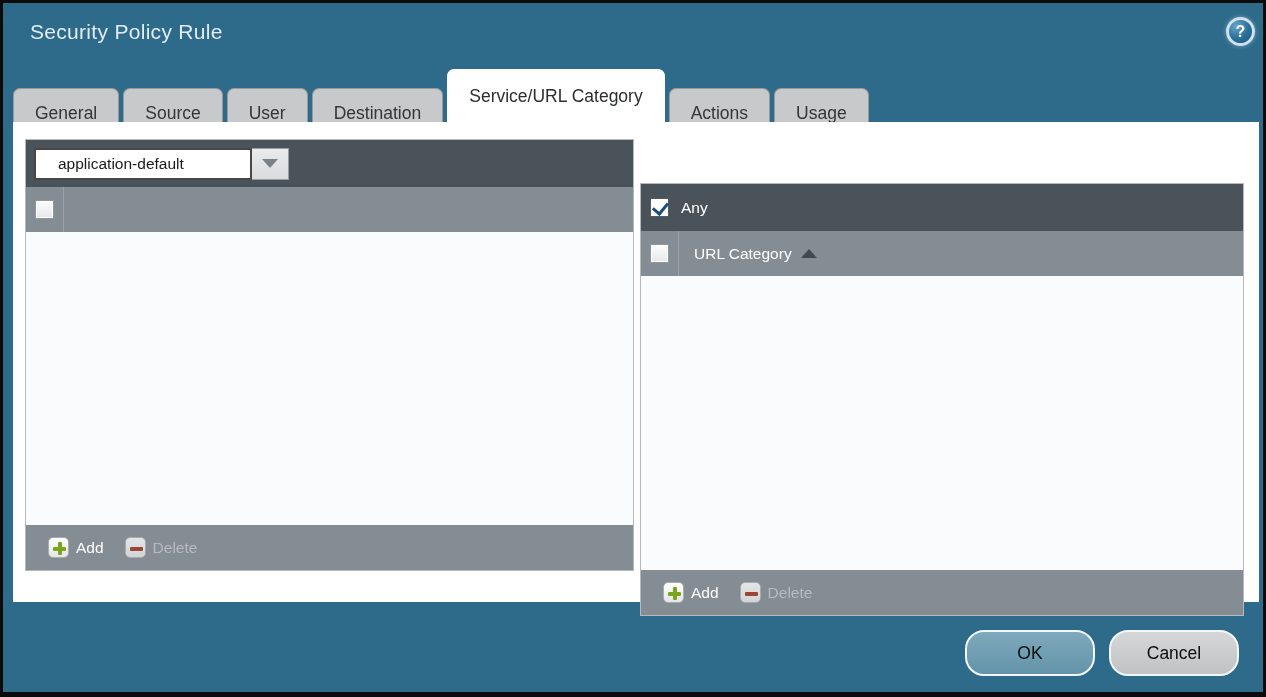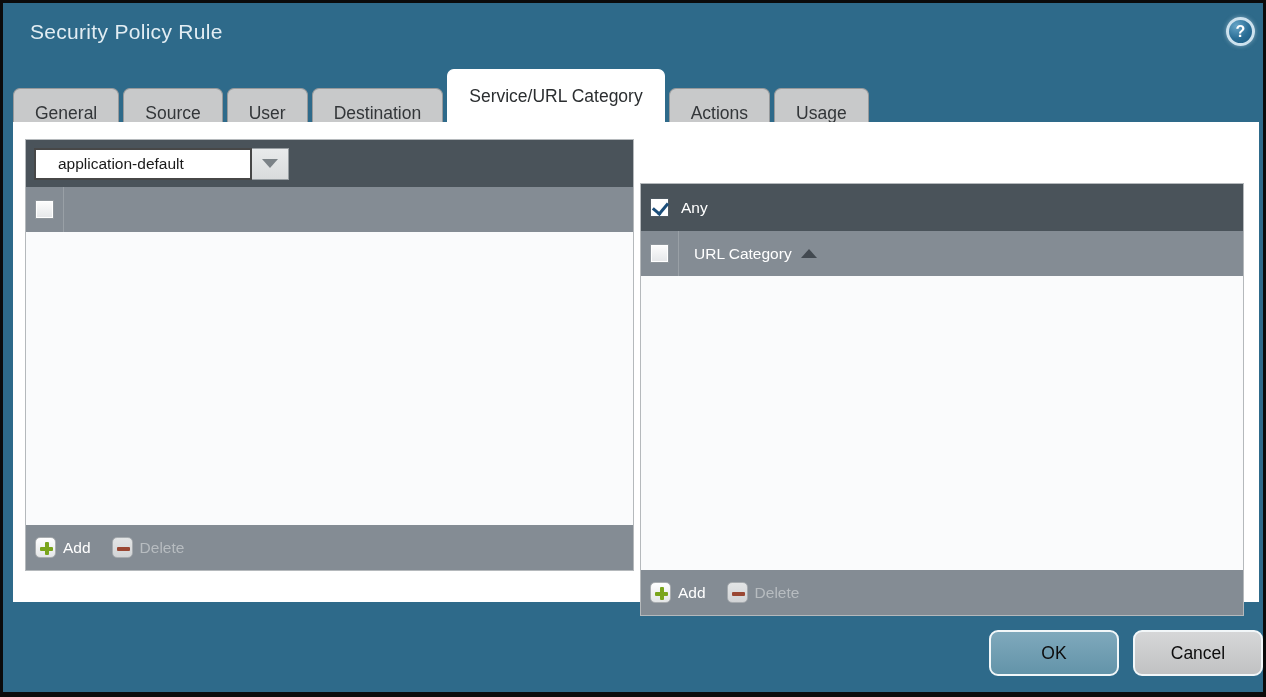--- a/index.html
+++ b/index.html
@@ -23,21 +23,21 @@
 
   .content { position:absolute; top:119px; left:10px; width:1246px; height:480px; background:#ffffff; }
 
   .panel { position:absolute; display:flex; flex-direction:column; border:1px solid #b5b9bc; background:#fafbfc; }
   .panel.left  { left:12px;  top:17px; width:609px; height:432px; }
   .panel.right { left:627px; top:17px; width:604px; height:433px;margin-top:44px; }
 
   .bar-dark { height:47px; background:#4a535a; flex:0 0 auto; display:flex; align-items:center; padding:0 8px; }
   .bar-head { height:45px; background:#848c94; flex:0 0 auto; display:flex; align-items:stretch; }
   .panel-body { flex:1 1 auto; background:#fafbfc; }
-  .bar-foot { height:45px; background:#848c94; flex:0 0 auto; display:flex; align-items:center; padding:0 9px; }
+  .bar-foot { height:45px; background:#848c94; flex:0 0 auto; display:flex; align-items:center; padding:0 22px; }
 
   .dd-wrap { display:flex; height:32px; }
   .dd-input { width:218px; height:32px; border:2px solid #474747; background:#fff; font-family:"Liberation Sans",sans-serif;
     font-size:15.5px; color:#1a1a1a; padding:0 22px; outline:none; }
   .dd-btn { width:37px; height:32px; background:linear-gradient(#e8eaeb,#d9dbdc); border:1px solid #989ea2; border-left:none;
     display:flex; align-items:center; justify-content:center; cursor:pointer; }
   .tri-down { width:0; height:0; border-left:8px solid transparent; border-right:8px solid transparent; border-top:9px solid #7b8287; }
   .tri-up { width:0; height:0; border-left:8px solid transparent; border-right:8px solid transparent; border-bottom:9px solid #424950; margin-left:9px; }
 
   .cbox { width:19px; height:19px; border:1px solid #8f969c; background:linear-gradient(#fdfdfd,#e5e7e9);
@@ -58,23 +58,23 @@
   .icon-btn.plus::after  { content:""; position:absolute; left:8.5px; top:4px; width:4px; height:13px; background:#7aa51c; border-radius:1px; }
   .icon-btn.minus { background:linear-gradient(#e3e5e6,#d2d4d6); border-color:#a6abaf; }
   .icon-btn.minus::before { content:""; position:absolute; left:4px; top:8.5px; width:13px; height:4px; background:#9a4733; border-radius:1px; }
 
   .foot-group { display:flex; align-items:center; gap:7px; cursor:pointer; }
   .foot-label { font-size:15.5px; color:#fff; }
   .foot-group.disabled { cursor:default; }
   .foot-group.disabled .foot-label { color:#b7bcc0; }
   .foot-group + .foot-group { margin-left:21px; }
 
-  .btn { position:absolute; top:627px; width:130px; height:46px; border-radius:9px; border:2px solid #f2f7f9;
+  .btn { position:absolute; top:627px; width:130px; height:46px; border-radius:19px; border:2px solid #f2f7f9;
     font-family:"Liberation Sans",sans-serif; font-size:17.5px; color:#0d0d0d; display:flex; align-items:center; justify-content:center;
-    cursor:pointer;margin-left:24px; }
+    cursor:pointer; }
   .btn.ok { left:962px; background:linear-gradient(#7fa9bc,#6394a9); }
   .btn.cancel { left:1106px; background:linear-gradient(#d6d7d8,#c1c2c3); }
 </style>
 </head>
 <body>
 
 <div class="dialog">
 
   <div class="title">Security Policy Rule</div>
 

